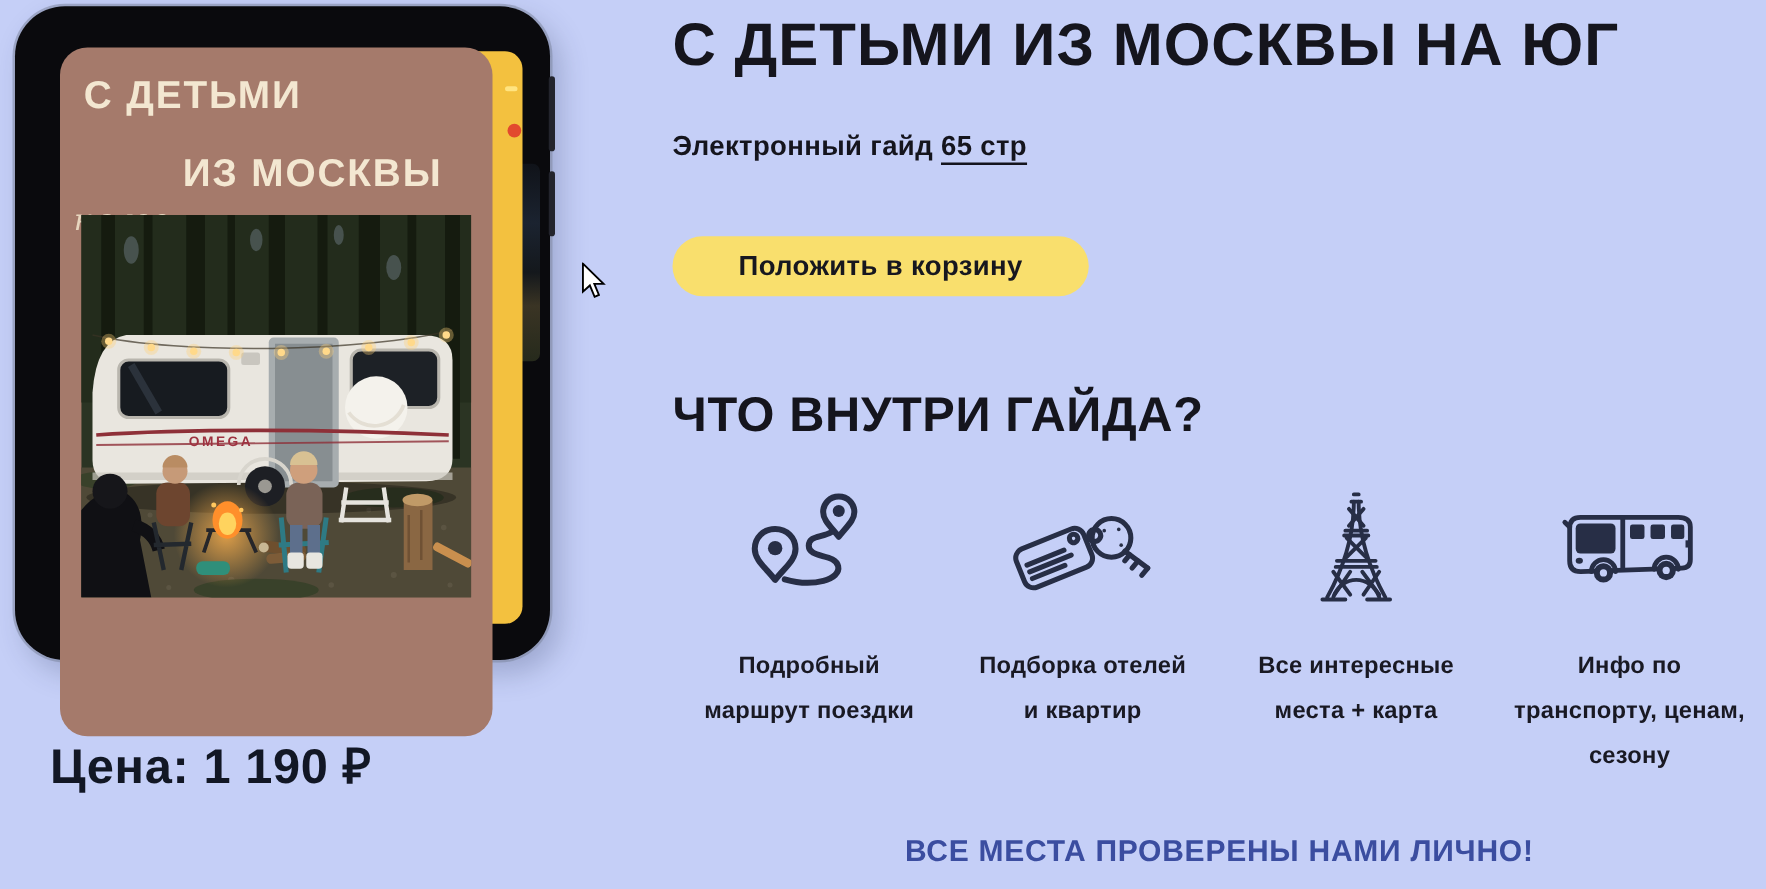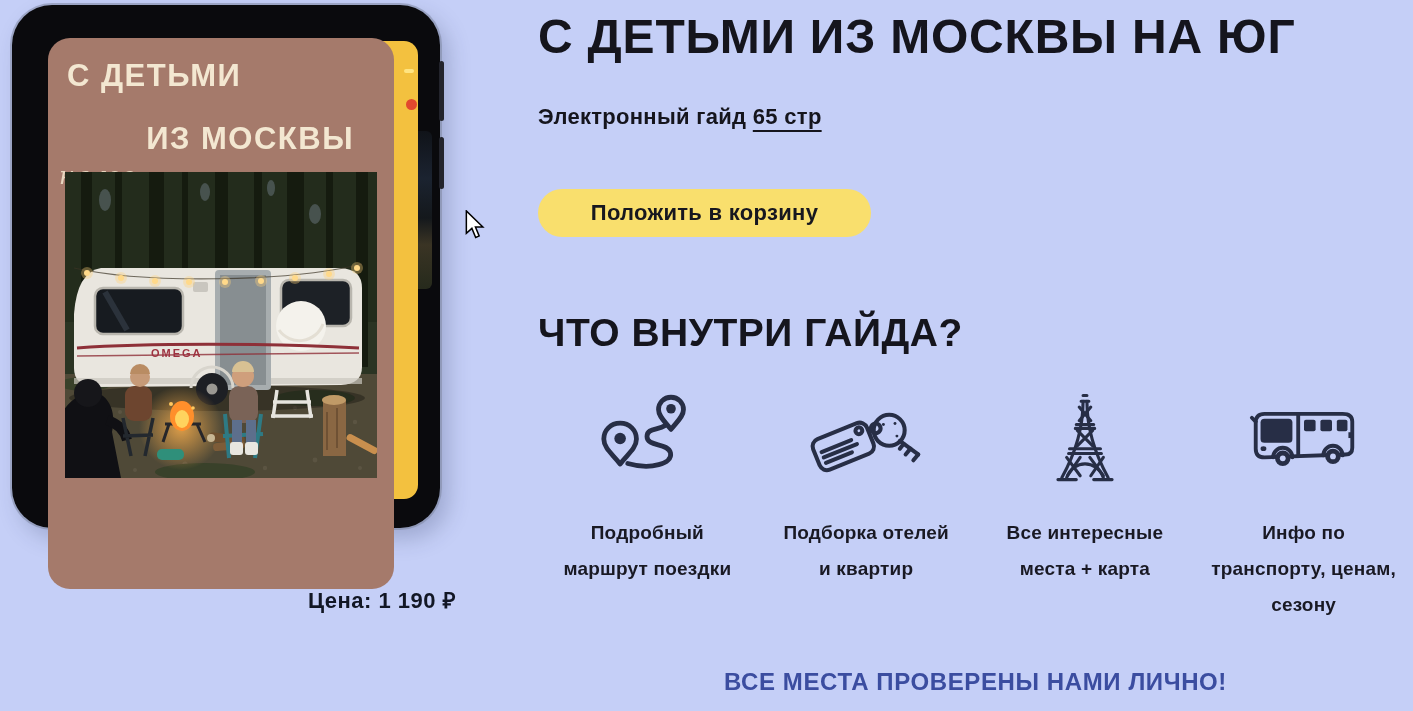--- a/index.html
+++ b/index.html
@@ -47,21 +47,21 @@
   .cover-credits {
     display:flex; justify-content:space-between;
     padding:0 17px 0 19px; margin-top:11px;
     font-size:8px; line-height:10px; color:#e3d2bd; letter-spacing:.3px;
   }
   .cover-credits .right { text-align:right; }
   .cover-photo { position:absolute; left:17px; top:134px; width:312px; height:306px; display:block; }
 
   .price {
     position:absolute; left:0; top:584px; width:456px;
-    text-align:right; font-size:22px; font-weight:bold; color:#121725; letter-spacing:.5px;
+    text-align:left; font-size:39px; font-weight:bold; color:#121725; letter-spacing:.5px;padding-left:40px;
   }
 
   
   .rcol { position:absolute; left:538px; top:0; width:875px; }
   .prod-title { position:absolute; top:9px; left:0; font-size:48px; font-weight:bold; letter-spacing:.8px; white-space:nowrap; }
   .prod-sub   { position:absolute; top:104px; left:0; font-size:22px; font-weight:bold; letter-spacing:.3px; }
   .prod-sub .pages { text-decoration:underline; text-decoration-thickness:2px; text-underline-offset:6px; cursor:pointer; }
   .cart-btn {
     position:absolute; top:189px; left:0; width:333px; height:48px;
     background:#f9df6d; border:none; border-radius:33px;

